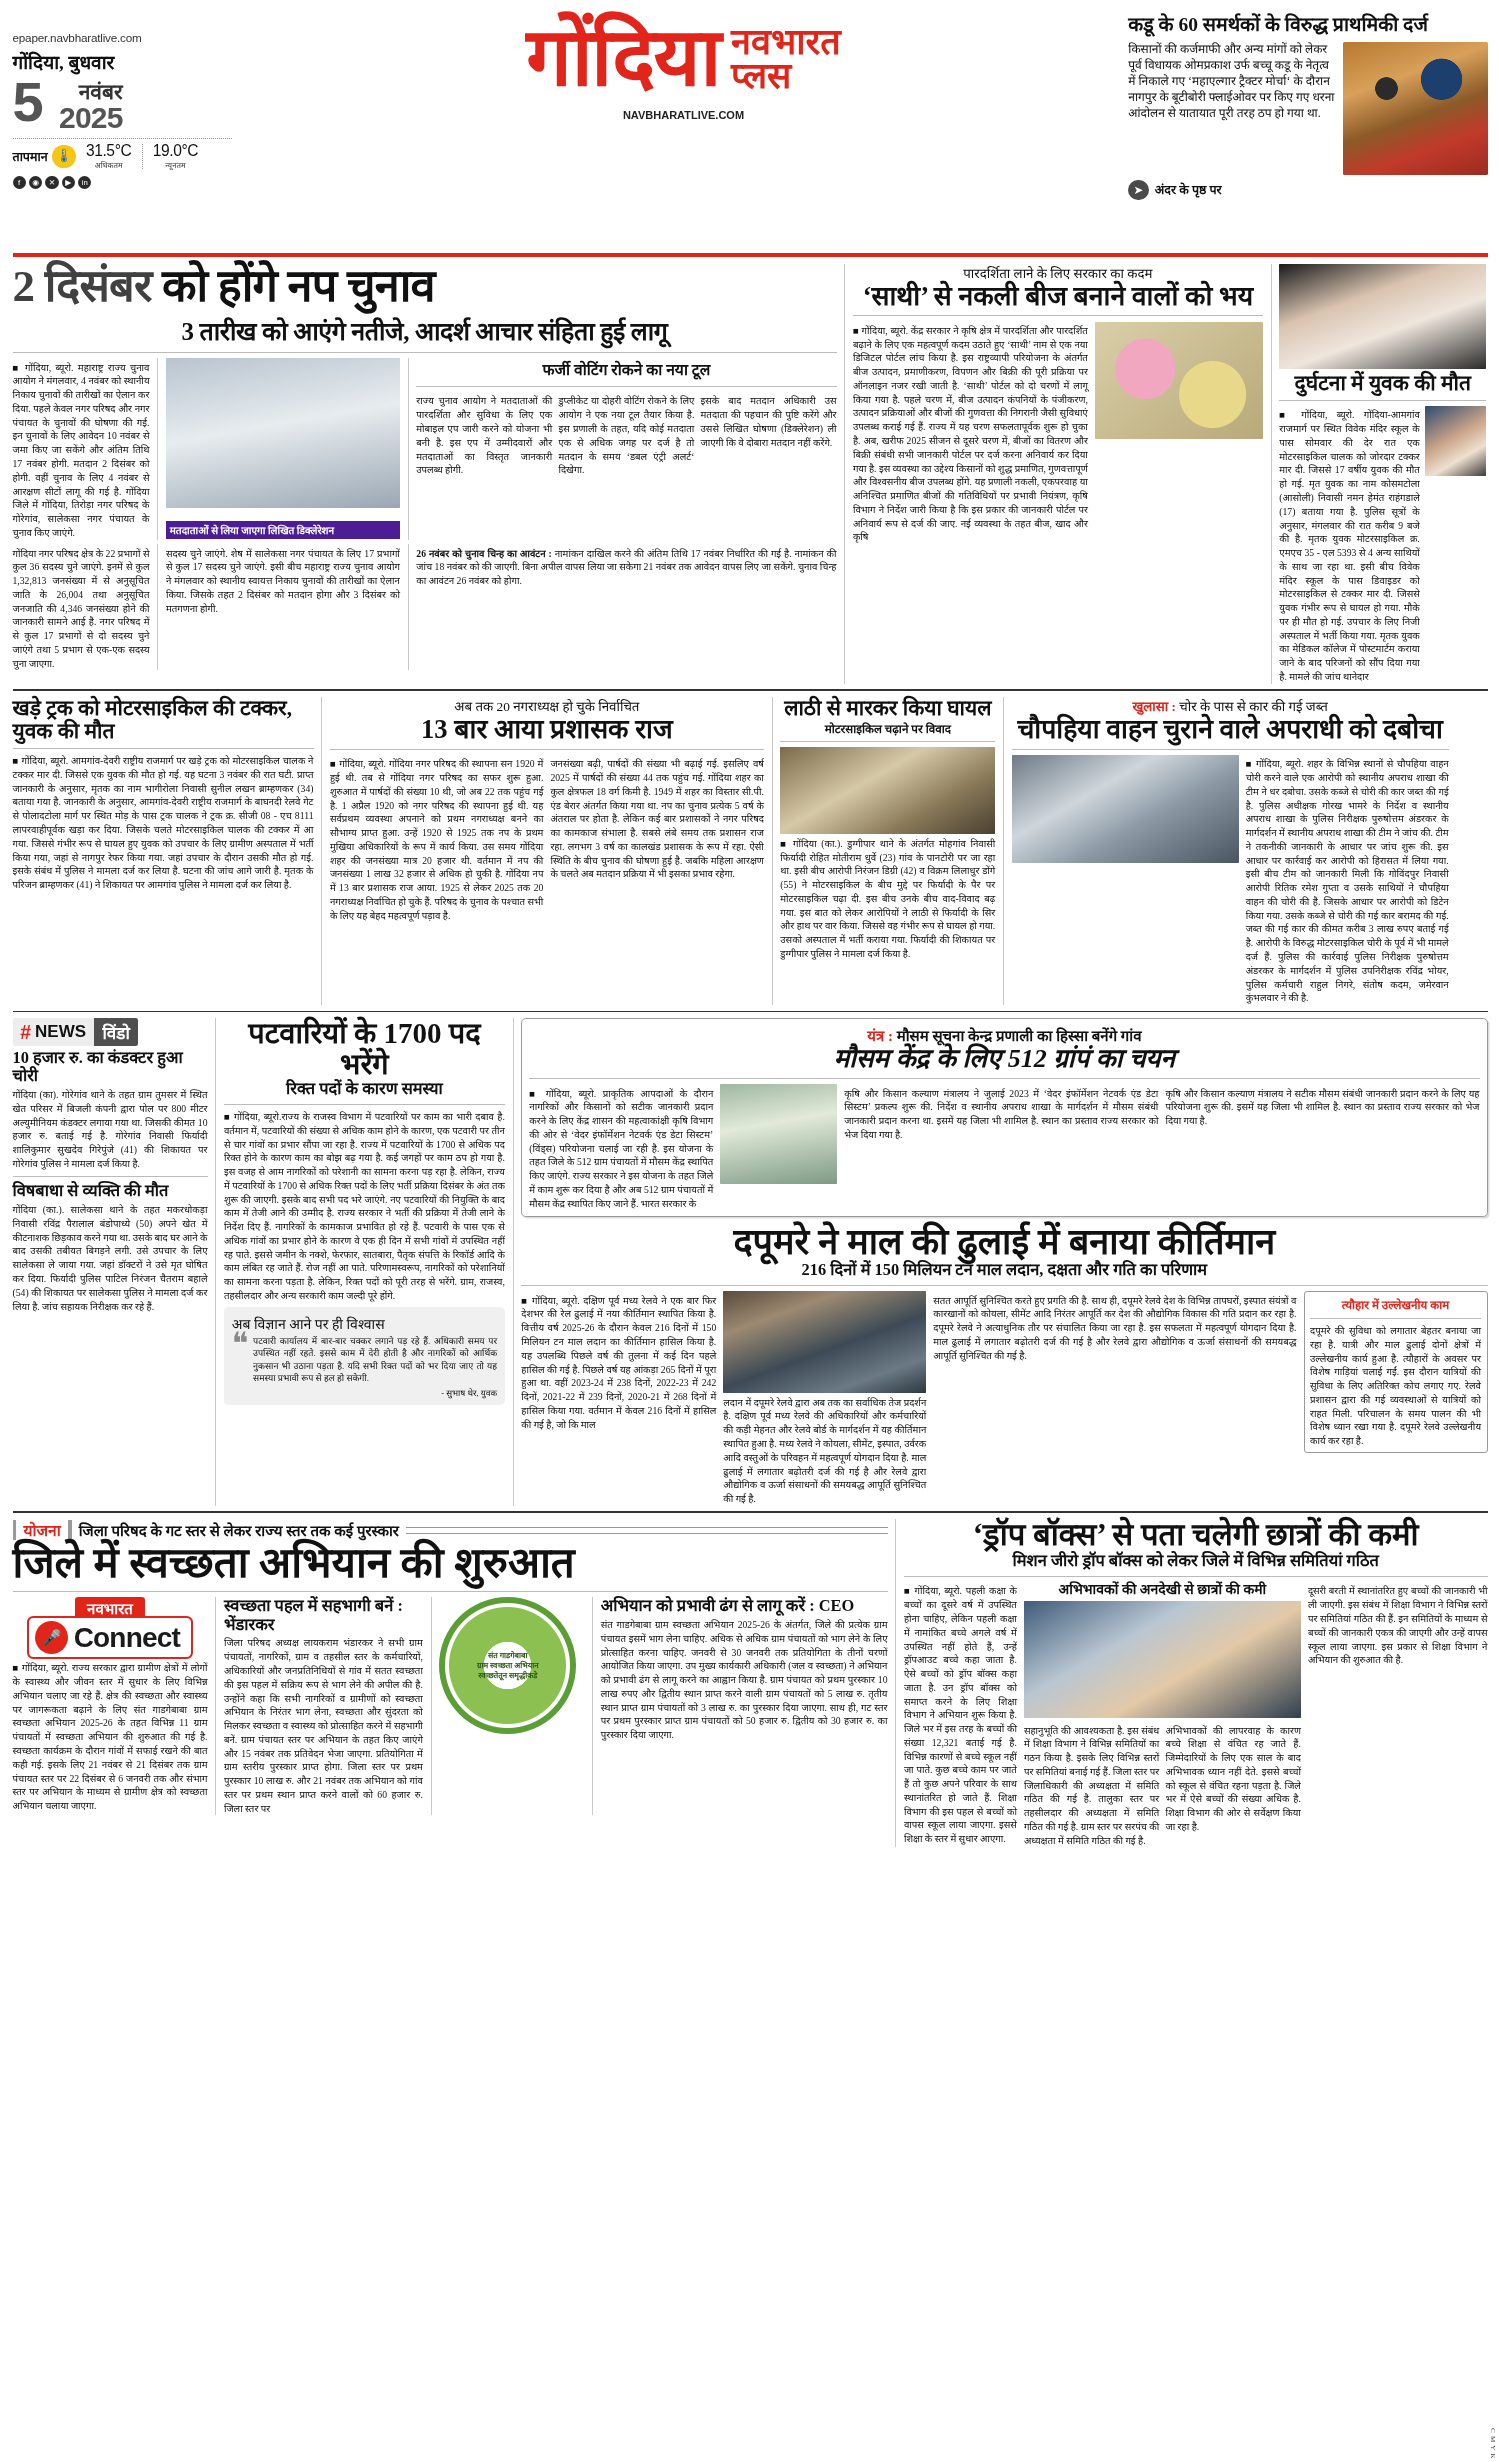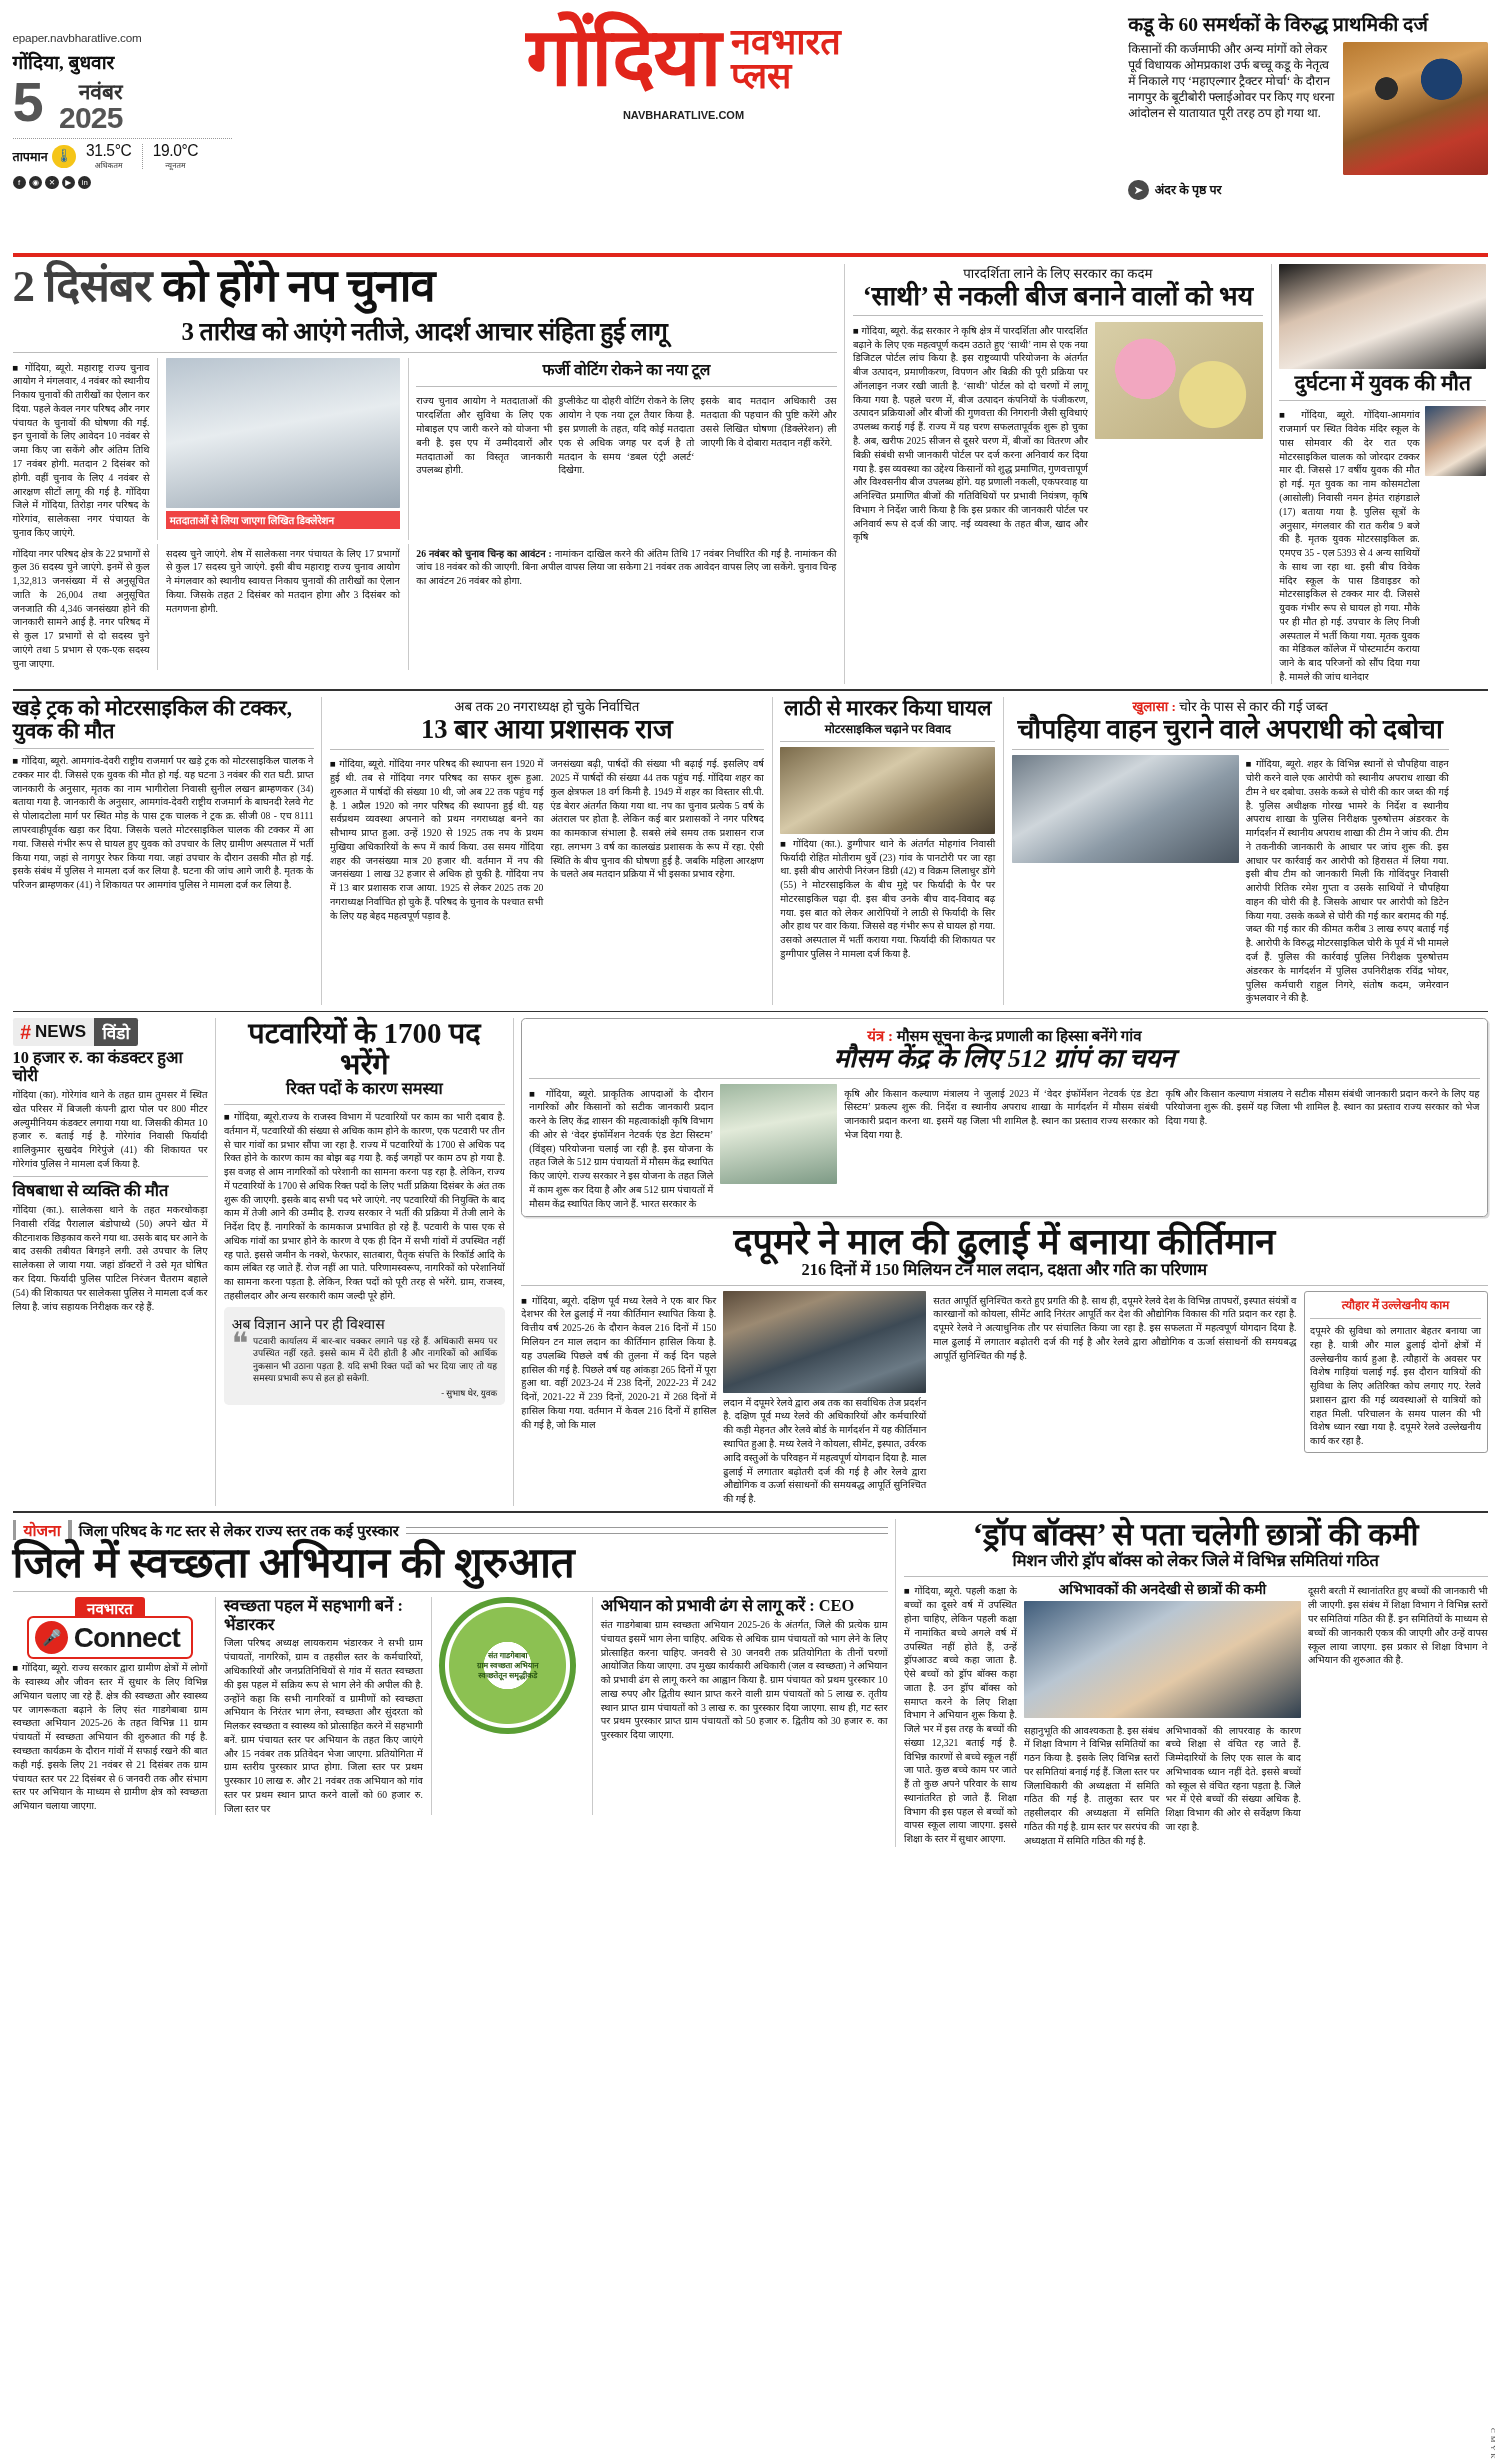--- a/index.html
+++ b/index.html
@@ -203,21 +203,21 @@
       <div class="lead-sub">3 तारीख को आएंगे नतीजे, आदर्श आचार संहिता हुई लागू</div>
       <div class="divider-h"></div>
 
       <div style="display:flex; gap:7.8px;">
         <div style="width:137px;">
           <p class="body">■ गोंदिया, ब्यूरो. महाराष्ट्र राज्य चुनाव आयोग ने मंगलवार, 4 नवंबर को स्थानीय निकाय चुनावों की तारीखों का ऐलान कर दिया. पहले केवल नगर परिषद और नगर पंचायत के चुनावों की घोषणा की गई. इन चुनावों के लिए आवेदन 10 नवंबर से जमा किए जा सकेंगे और अंतिम तिथि 17 नवंबर होगी. मतदान 2 दिसंबर को होगी. वहीं चुनाव के लिए 4 नवंबर से आरक्षण सीटों लागू की गई है. गोंदिया जिले में गोंदिया, तिरोड़ा नगर परिषद के गोरेगांव, सालेकसा नगर पंचायत के चुनाव किए जाएंगे.</p>
         </div>
         <div class="vline"></div>
         <div style="width:234px;">
           <div class="photo ph-build" style="width:100%;height:150px;"></div>
-          <div style="background:#ef4444;color:#fff;font-size:10.2px;font-weight:bold;padding:1.6px 3.9px;margin-top:3px;">मतदाताओं से लिया जाएगा लिखित डिक्लेरेशन</div>
+          <div style="background:#4c1d95;color:#fff;font-size:10.2px;font-weight:bold;padding:1.6px 3.9px;margin-top:13px;">मतदाताओं से लिया जाएगा लिखित डिक्लेरेशन</div>
         </div>
         <div class="vline"></div>
         <div style="flex:1;">
           <div style="font-size:15.6px;font-weight:bold;text-align:center;">फर्जी वोटिंग रोकने का नया टूल</div>
           <div class="divider-h"></div>
           <div style="display:flex;gap:6.2px;">
             <div style="flex:1;">
                 <p class="body">राज्य चुनाव आयोग ने मतदाताओं की पारदर्शिता और सुविधा के लिए एक मोबाइल एप जारी करने को योजना भी बनी है. इस एप में उम्मीदवारों और मतदाताओं का विस्तृत जानकारी उपलब्ध होगी.</p>
               </div>
             <div style="flex:1;">

